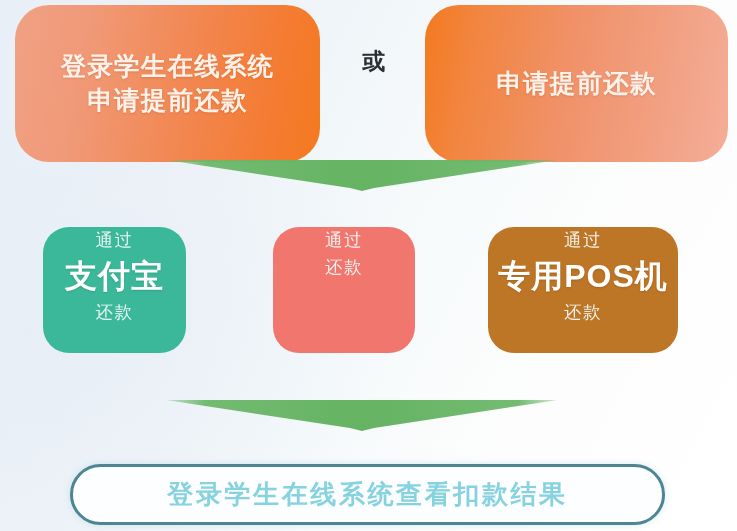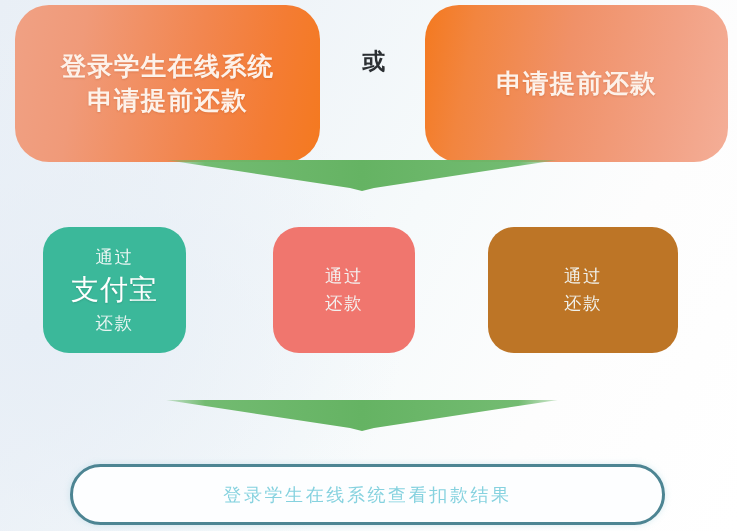--- a/index.html
+++ b/index.html
@@ -84,36 +84,35 @@
 
   
   .channel-card {
     position: absolute;
     top: 227px;
     height: 126px;
     border-radius: 26px;
     display: flex;
     flex-direction: column;
     align-items: center;
-    justify-content: center;
     box-sizing: border-box;
     text-align: center;
   }
   .channel-card .prefix,
   .channel-card .suffix {
     font-size: 17.5px;
     font-weight: 400;
     letter-spacing: 1.5px;
     line-height: 1.52;
     color: #f4f9f8;
     opacity: 0.94;
   }
   .channel-card .name {
-    font-size: 28px;
-    font-weight: 400;
+    font-size: 32px;
+    font-weight: 700;
     letter-spacing: 1px;
     line-height: 1.42;
     color: #ffffff;
     white-space: nowrap;
     text-shadow: 0 1px 2px rgba(0,0,0,0.13);
   }
   #card-alipay {
     left: 43px;
     width: 143px;
     background: #3bb89a;
@@ -139,22 +138,22 @@
     box-sizing: border-box;
     border: 3px solid #4d8593;
     border-radius: 32px;
     background: #fdfeff;
     display: flex;
     align-items: center;
     justify-content: center;
     box-shadow: 0 0 6px rgba(140,200,215,0.35);
   }
   #box-check-result .label {
-    font-size: 18px;
-    font-weight: 400;
+    font-size: 26px;
+    font-weight: 700;
     letter-spacing: 2.6px;
     color: #86d2df;
     white-space: nowrap;
   }
 </style>
 </head>
 <body>
 
 <div id="infographic">
 
@@ -190,20 +189,21 @@
     <div class="suffix">还款</div>
   </div>
 
   <div id="card-unionpay" class="channel-card">
     <div class="prefix">通过</div>
     <div class="suffix">还款</div>
   </div>
 
   <div id="card-pos" class="channel-card">
     <div class="prefix">通过</div>
+    <div class="name">专用POS机</div>
     <div class="suffix">还款</div>
   </div>
 
   <div id="chevron-bottom" class="green-chevron">
     <svg viewBox="0 0 392 34" preserveAspectRatio="none">
       <defs>
         <linearGradient id="gradBot" x1="0" y1="0" x2="1" y2="0">
           <stop offset="0" stop-color="#6cb86a" stop-opacity="0.30"></stop>
           <stop offset="0.10" stop-color="#6cb86a" stop-opacity="0.95"></stop>
           <stop offset="0.50" stop-color="#65b363" stop-opacity="1"></stop>

